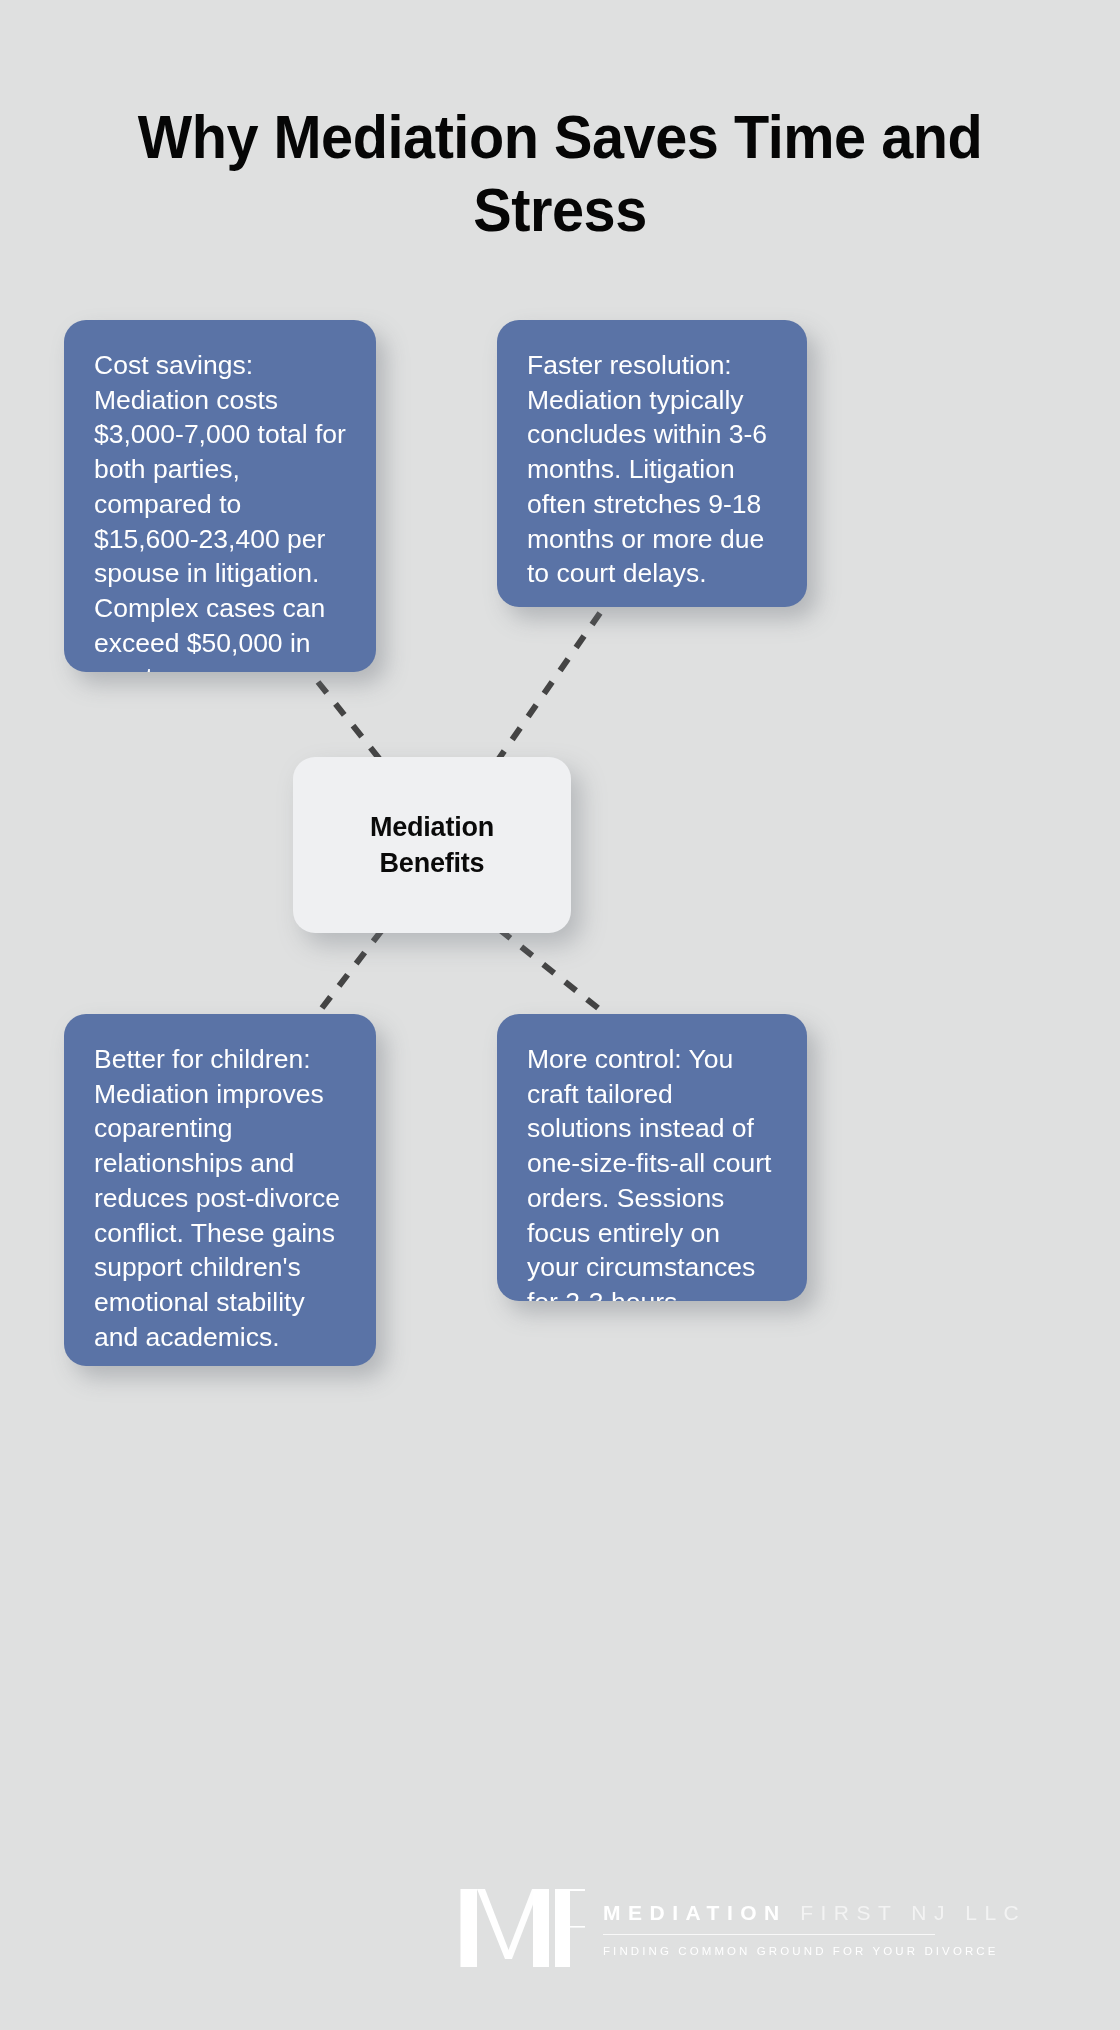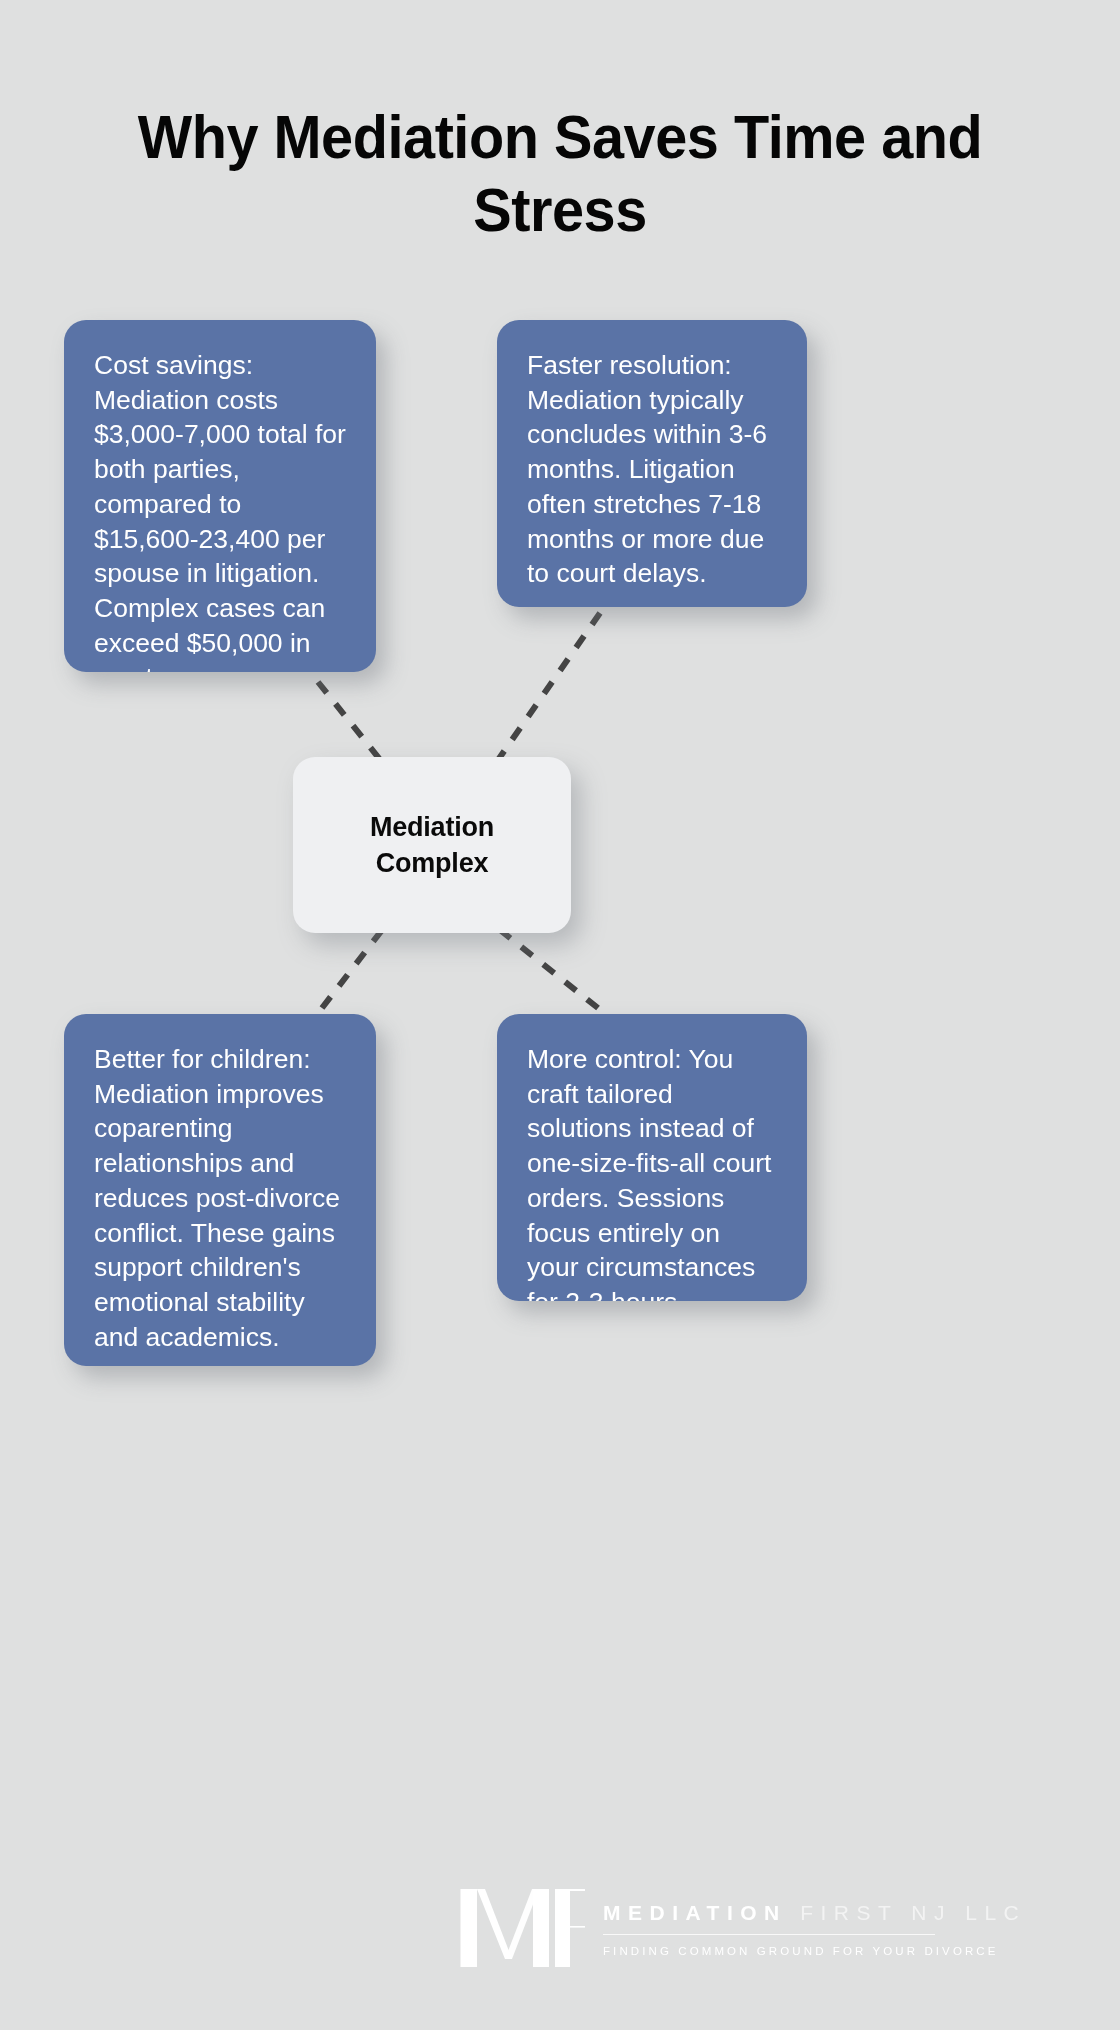--- a/index.html
+++ b/index.html
@@ -164,27 +164,27 @@
     <line x1="600" y1="613" x2="498" y2="760" stroke="#444444" stroke-width="6" stroke-dasharray="14 14"></line>
     <line x1="322" y1="1008" x2="382" y2="930" stroke="#444444" stroke-width="6" stroke-dasharray="14 14"></line>
     <line x1="598" y1="1008" x2="500" y2="930" stroke="#444444" stroke-width="6" stroke-dasharray="14 14"></line>
   </svg>
 
   <div class="card" id="card-cost">
     <span class="card-text">Cost savings: Mediation costs $3,000-7,000 total for both parties, compared to $15,600-23,400 per spouse in litigation. Complex cases can exceed $50,000 in court.</span>
   </div>
 
   <div class="card" id="card-faster">
-    <span class="card-text">Faster resolution: Mediation typically concludes within 3-6 months. Litigation often stretches 7-18 months or more due to court delays.</span>
+    <span class="card-text">Faster resolution: Mediation typically concludes within 3-6 months. Litigation often stretches 9-18 months or more due to court delays.</span>
   </div>
 
   <div class="center-node">
     <div class="center-label">
       <div>Mediation</div>
-      <div>Complex</div>
+      <div>Benefits</div>
     </div>
   </div>
 
   <div class="card" id="card-children">
     <span class="card-text">Better for children: Mediation improves coparenting relationships and reduces post-divorce conflict. These gains support children's emotional stability and academics.</span>
   </div>
 
   <div class="card" id="card-control">
     <span class="card-text">More control: You craft tailored solutions instead of one-size-fits-all court orders. Sessions focus entirely on your circumstances for 2-3 hours.</span>
   </div>

